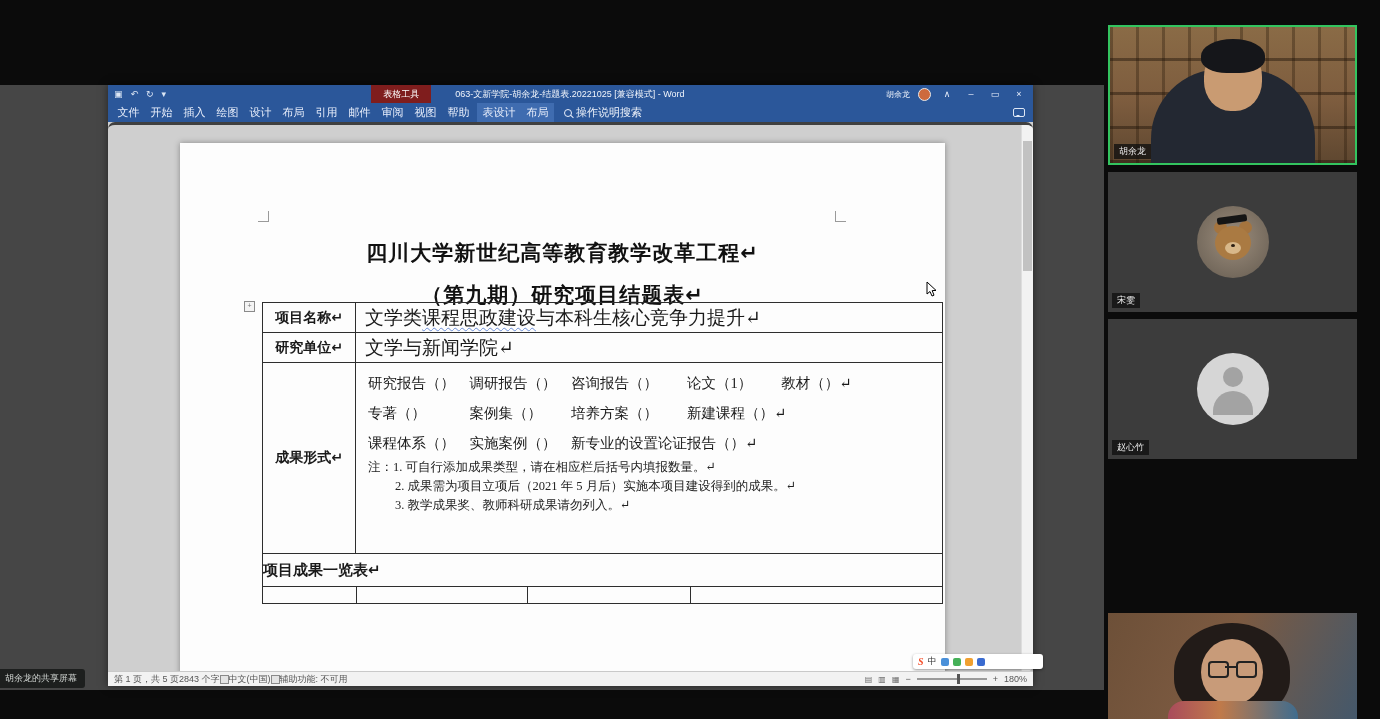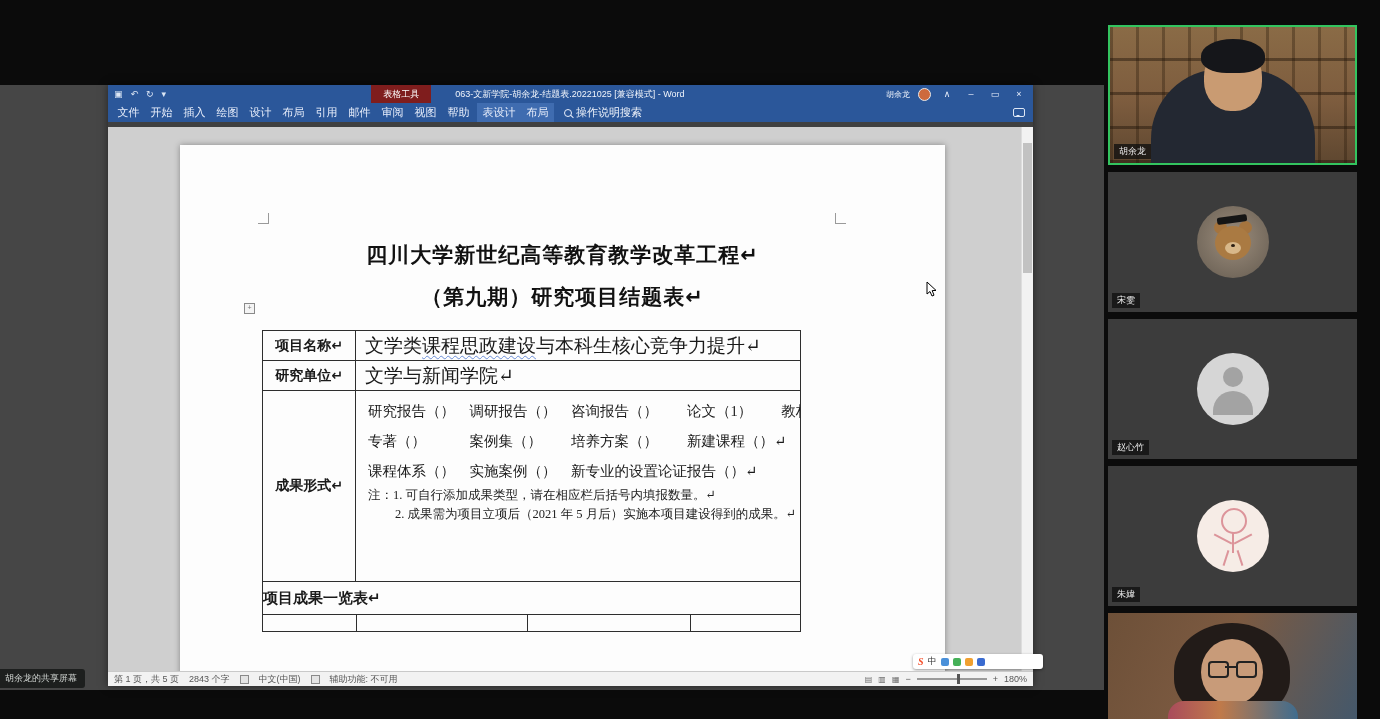--- a/index.html
+++ b/index.html
@@ -28,35 +28,35 @@
   .search-box{display:flex;align-items:center;gap:4px;margin-left:10px;color:#f0f4fb;}
   .lens{width:6px;height:6px;border:1px solid #e8eefb;border-radius:50%;position:relative;}
   .lens::after{content:"";position:absolute;left:5px;top:6px;width:4px;height:1px;background:#e8eefb;
                transform:rotate(45deg);}
   .bubble-icon{margin-left:auto;margin-right:8px;width:10px;height:7px;border:1px solid #dfe8f6;
                border-radius:2px;position:relative;}
   .bubble-icon::after{content:"";position:absolute;left:2px;bottom:-3px;border:2px solid transparent;
                border-top-color:#dfe8f6;}
   
   .docarea{position:absolute;left:0;right:0;top:37px;bottom:14px;background:#cfcfcf;overflow:hidden;
-           border-top:5px solid #404040;}
+           border-top:3px solid #404040;border-radius:7px;}
   .vscroll{position:absolute;right:0;top:0;bottom:0;width:11px;background:#f2f2f2;border-left:1px solid #ddd;}
   .vthumb{position:absolute;left:1px;right:1px;top:16px;height:130px;background:#c2c2c2;}
   .page{position:absolute;left:72px;top:18px;width:765px;height:620px;background:#fdfdfd;
         box-shadow:0 0 6px rgba(0,0,0,.35);}
   .corner-mark{position:absolute;width:10px;height:10px;}
   .corner-left{left:78px;top:68px;border-left:1px solid #9a9a9a;border-top:1px solid #9a9a9a;
                border-left:none;border-top:none;border-right:1px solid #9a9a9a;border-bottom:1px solid #9a9a9a;}
   .corner-right{left:655px;top:68px;border-left:1px solid #9a9a9a;border-bottom:1px solid #9a9a9a;}
   .doc-h1{position:absolute;left:0;right:0;text-align:center;font-weight:bold;font-size:21px;
           color:#111;letter-spacing:1px;font-family:"Liberation Sans","DejaVu Sans",sans-serif;}
   .doc-h1.l1{top:96px;} .doc-h1.l2{top:138px;}
   .table-handle{position:absolute;left:64px;top:158px;width:9px;height:9px;border:1px solid #8a8a8a;
                 background:#f4f4f4;font-size:7px;line-height:8px;text-align:center;color:#777;}
-  .doc-table{position:absolute;left:82px;top:185px;width:539px;border:1.5px solid #2e2e2e;
+  .doc-table{position:absolute;left:82px;top:159px;width:681px;border:1.5px solid #2e2e2e;
              font-family:"Liberation Serif","DejaVu Serif",serif;color:#1a1a1a;box-sizing:border-box;}
   .tr{display:flex;border-bottom:1px solid #2e2e2e;box-sizing:border-box;}
   .tr:last-child{border-bottom:none;}
   .td{border-right:1px solid #2e2e2e;box-sizing:border-box;overflow:hidden;}
   .td:last-child{border-right:none;}
   .lbl{width:93px;text-align:center;font-weight:bold;font-size:14px;
        font-family:"Liberation Sans","DejaVu Sans",sans-serif;}
   .h30{height:30px;line-height:29px;}
   .val{flex:1;padding-left:9px;font-size:19px;}
   .w285{width:285px;flex:none;}
@@ -70,21 +70,21 @@
   .note{font-size:12.5px;line-height:19px;color:#222;white-space:nowrap;}
   .note.indent{margin-left:27px;}
   .row6{height:33px;}
   .row6 .td{flex:1;text-align:left;font-weight:bold;font-size:15px;line-height:32px;
             font-family:"Liberation Sans","DejaVu Sans",sans-serif;}
   .row7{height:16px;}
   .c1{width:94px;flex:none;} .c2{width:171px;flex:none;} .c3{width:163px;flex:none;} .c4{flex:1;}
   
   .statusbar{position:absolute;left:0;right:0;bottom:0;height:14px;background:#f2f2f2;
              border-top:1px solid #c9c9c9;display:flex;align-items:center;font-size:9px;color:#555;
-             padding:0 6px;gap:10px;}
+             padding:0 6px;}
   .sb-icon{width:7px;height:7px;border:1px solid #8a8a8a;background:#e4e4e4;}
   .sb-right{margin-left:auto;display:flex;align-items:center;gap:6px;}
   .view-ic{font-size:8px;color:#666;}
   .zoom-track{width:70px;height:2px;background:#9a9a9a;position:relative;}
   .zoom-thumb{position:absolute;left:58%;top:-4px;width:3px;height:10px;background:#555;}
   
   .sogou{position:absolute;left:805px;top:569px;width:120px;height:15px;background:#fff;
          border-radius:3px;box-shadow:0 1px 3px rgba(0,0,0,.4);display:flex;align-items:center;
          gap:4px;padding:0 5px;font-size:10px;}
   .sogou-s{color:#f4502c;font-weight:bold;font-family:"Liberation Serif",serif;font-style:italic;}
@@ -210,20 +210,21 @@
             <div class="td val h30">文学与新闻学院↵</div>
           </div>
           <div class="tr row5">
             <div class="td lbl">成果形式↵</div>
             <div class="td row5-content">
               <div class="opt-line">研究报告（）　调研报告（）　咨询报告（）　　论文（1）　　教材（）↵</div>
               <div class="opt-line">专著（）　　　案例集（）　　培养方案（）　　新建课程（）↵</div>
               <div class="opt-line">课程体系（）　实施案例（）　新专业的设置论证报告（）↵</div>
               <div class="note">注：1. 可自行添加成果类型，请在相应栏后括号内填报数量。↵</div>
               <div class="note indent">2. 成果需为项目立项后（2021 年 5 月后）实施本项目建设得到的成果。↵</div>
+              <div class="note indent">3. 教学成果奖、教师科研成果请勿列入。↵</div>
             </div>
           </div>
           <div class="tr row6">
             <div class="td">项目成果一览表↵</div>
           </div>
           <div class="tr row7">
             <div class="td c1"></div>
             <div class="td c2"></div>
             <div class="td c3"></div>
             <div class="td c4"></div>
@@ -297,31 +298,20 @@
       <div class="bear-ear le"></div>
       <div class="bear-ear re"></div>
       <div class="bear-head"></div>
       <div class="bear-cap"></div>
       <div class="bear-muzzle"></div>
       <div class="bear-nose"></div>
     </div>
     <div class="name-tag">宋雯</div>
   </div>
 
-  <div class="tile tile4">
-    <div class="avatar avatar-draw">
-      <div class="pd-head"></div>
-      <div class="pd-body"></div>
-      <div class="pd-arm al"></div>
-      <div class="pd-arm ar"></div>
-      <div class="pd-leg ll"></div>
-      <div class="pd-leg lr"></div>
-    </div>
-    <div class="name-tag">朱媁</div>
-  </div>
 
   <div class="tile tile5">
     <div class="t5-hair"></div>
     <div class="t5-face"></div>
     <div class="t5-glass gl"></div>
     <div class="t5-glass gr"></div>
     <div class="t5-bridge"></div>
     <div class="t5-body"></div>
   </div>
 </div>

